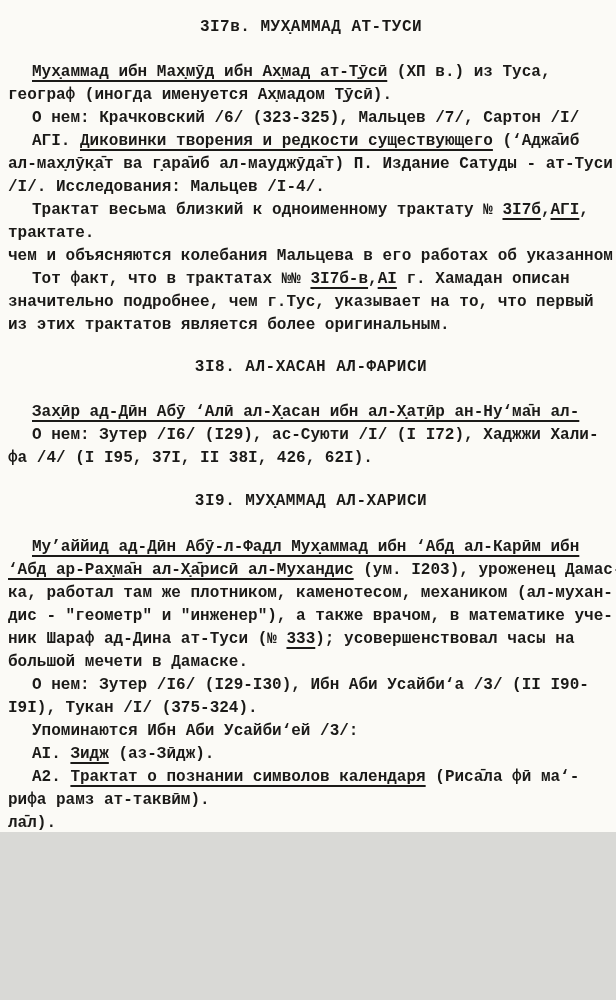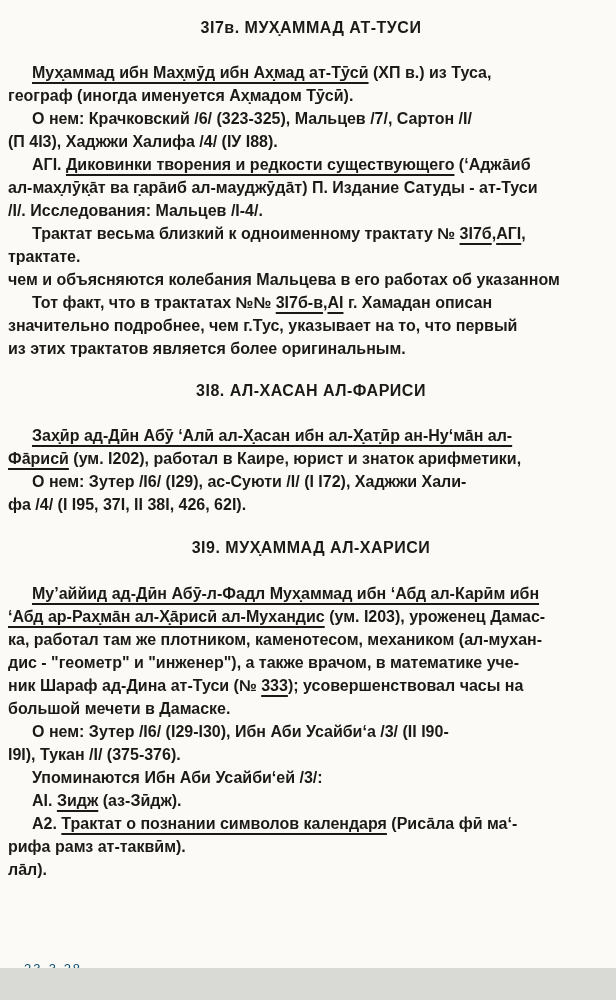--- a/index.html
+++ b/index.html
@@ -1,22 +1,22 @@
 <!DOCTYPE html>
 <html><head>
 <meta charset="utf-8">
 <style>
   html,body{margin:0;padding:0;background:#d9d9d6;}
   .page{
     position:relative;
-    width:616px;height:968px;
+    width:616px;height:832px;
     margin:0 auto;
     background:#fbfaf6;
     color:#1b1a18;
-    font-family:Liberation Sans, sans-serif;
+    font-family:Liberation Mono, monospace;
     font-weight:700;
     overflow:hidden;
   }
   .content{
     position:absolute;
     left:8px;right:2px;top:16px;
     font-size:16px;
     line-height:23px;
   }
   .heading{
@@ -57,21 +57,20 @@
 <div class="page">
   <main class="content">
       <section class="section">
         <div class="heading h1">3I7в. МУХ̣АММАД АТ-ТУСИ</div>
         <div class="para">
           <div class="line first"><span class="u">Мух̣аммад ибн Мах̣мӯд ибн Ах̣мад ат-Т̣ӯсӣ</span><span> (ХП в.) из Туса,</span></div>
           <div class="line"><span>географ (иногда именуется Ах̣мадом Т̣ӯсӣ).</span></div>
         </div>
         <div class="para">
           <div class="line first"><span>О нем: Крачковский /6/ (323-325), Мальцев /7/, Сартон /I/</span></div>
-          <div class="line"><span>(П 4I3), Хаджжи Халифа /4/ (IУ I88).</span></div>
         </div>
         <div class="para">
           <div class="line first"><span>АГI. </span><span class="u">Диковинки творения и редкости существующего</span><span> (‘Аджа̄иб</span></div>
           <div class="line"><span>ал-мах̣лӯк̣а̄т ва г̣ара̄иб ал-мауджӯда̄т) П. Издание Сатуды - ат-Туси</span></div>
           <div class="line"><span>/I/. Исследования: Мальцев /I-4/.</span></div>
         </div>
         <div class="para">
           <div class="line first"><span>Трактат весьма близкий к одноименному трактату № </span><span class="u">3I7б</span><span>,</span><span class="u">АГI</span><span>,</span></div>
           <div class="line"><span>трактате.</span></div>
           <div class="line"><span>чем и объясняются колебания Мальцева в его работах об указанном</span></div>
@@ -79,40 +78,39 @@
         <div class="para">
           <div class="line first"><span>Тот факт, что в трактатах №№ </span><span class="u">3I7б-в</span><span>,</span><span class="u">АI</span><span> г. Хамадан описан</span></div>
           <div class="line"><span>значительно подробнее, чем г.Тус, указывает на то, что первый</span></div>
           <div class="line"><span>из этих трактатов является более оригинальным.</span></div>
         </div>
       </section>
       <section class="section">
         <div class="heading h2">3I8. АЛ-ХАСАН АЛ-ФАРИСИ</div>
         <div class="para">
           <div class="line first"><span class="u">Зах̣ӣр ад-Дӣн Абӯ ‘Алӣ ал-Х̣асан ибн ал-Х̣ат̣ӣр ан-Ну‘ма̄н ал-</span></div>
-          <div class="line"><span class="u">Фа̄рисӣ</span><span> (ум. I202), работал в Каире, юрист и знаток арифметики,</span></div>
         </div>
         <div class="para">
           <div class="line first"><span>О нем: Зутер /I6/ (I29), ас-Суюти /I/ (I I72), Хаджжи Хали-</span></div>
           <div class="line"><span>фа /4/ (I I95, 37I, II 38I, 426, 62I).</span></div>
         </div>
       </section>
       <section class="section">
         <div class="heading h3">3I9. МУХ̣АММАД АЛ-ХАРИСИ</div>
         <div class="para">
           <div class="line first"><span class="u">Му’аййид ад-Дӣн Абӯ-л-Фадл Мух̣аммад ибн ‘Абд ал-Карӣм ибн</span></div>
           <div class="line"><span class="u">‘Абд ар-Рах̣ма̄н ал-Х̣а̄рисӣ ал-Мухандис</span><span> (ум. I203), уроженец Дамас-</span></div>
           <div class="line"><span>ка, работал там же плотником, каменотесом, механиком (ал-мухан-</span></div>
           <div class="line"><span>дис - "геометр" и "инженер"), а также врачом, в математике уче-</span></div>
           <div class="line"><span>ник Шараф ад-Дина ат-Туси (№ </span><span class="u">333</span><span>); усовершенствовал часы на</span></div>
           <div class="line"><span>большой мечети в Дамаске.</span></div>
         </div>
         <div class="para">
           <div class="line first"><span>О нем: Зутер /I6/ (I29-I30), Ибн Аби Усайби‘а /3/ (II I90-</span></div>
-          <div class="line"><span>I9I), Тукан /I/ (375-376).</span></div>
+          <div class="line"><span>I9I), Тукан /I/ (375-324).</span></div>
         </div>
         <div class="para">
           <div class="line first"><span>Упоминаются Ибн Аби Усайби‘ей /3/:</span></div>
         </div>
         <div class="para">
           <div class="line first"><span>АI. </span><span class="u">Зидж</span><span> (аз-Зӣдж).</span></div>
         </div>
         <div class="para">
           <div class="line first"><span>А2. </span><span class="u">Трактат о познании символов календаря</span><span> (Риса̄ла фӣ ма‘-</span></div>
           <div class="line"><span>рифа рамз ат-таквӣм).</span></div>

